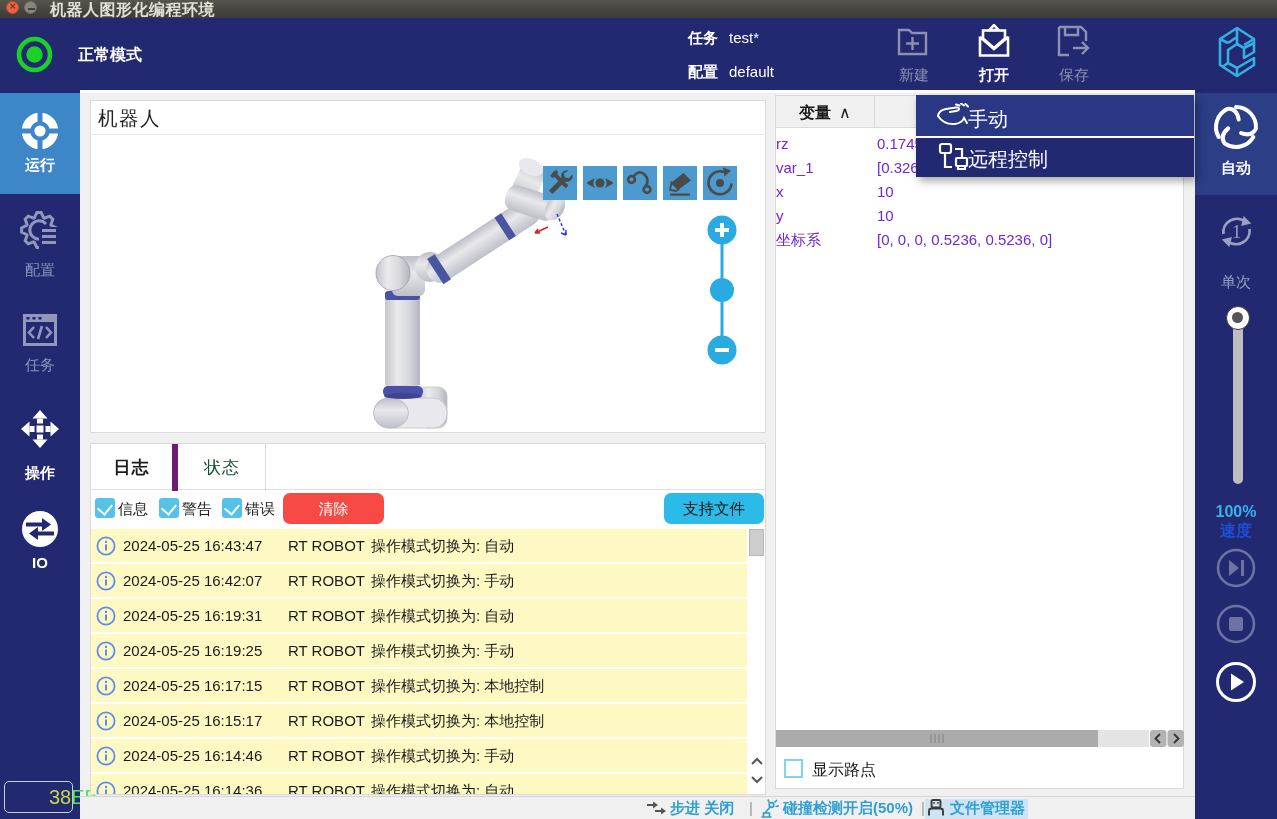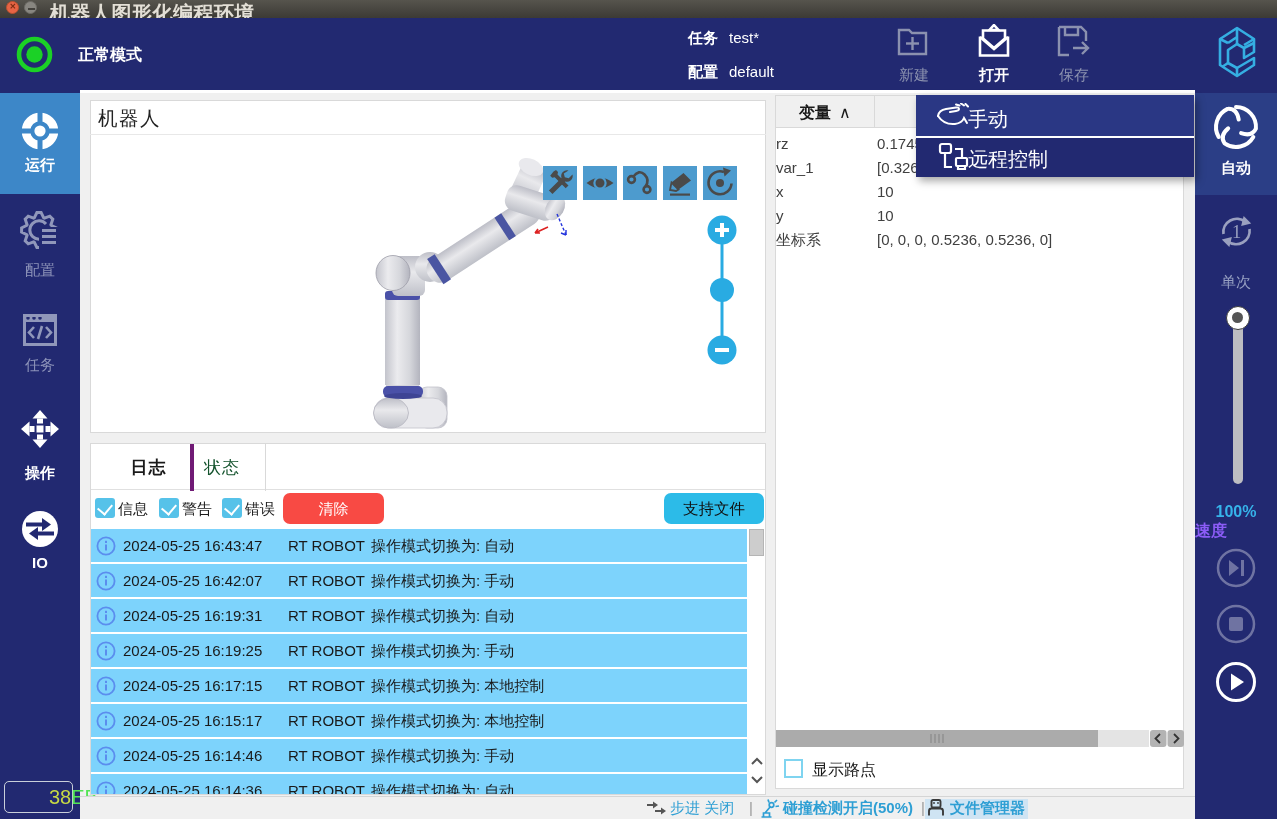--- a/index.html
+++ b/index.html
@@ -9,21 +9,21 @@
 
 
 #titlebar { left:0; top:0; width:1277px; height:18px;
   background:linear-gradient(#56544d,#3c3a35); }
 #btn-close { left:6px; top:1px; width:13px; height:13px; border-radius:50%;
   background:#e66445; border:1px solid #b9512f; }
 #btn-close:after { content:"✕"; position:absolute; left:2.4px; top:0.2px; font-size:8px; color:#7c2d12; font-weight:bold;}
 #btn-min { left:24px; top:1px; width:13px; height:13px; border-radius:50%;
   background:#888680; border:1px solid #6e6c66; }
 #btn-min:after { content:""; position:absolute; left:3px; top:5.5px; width:7px; height:2px; background:#44423d; }
-#title-text { left:50px; top:0px; color:#e3dfd6; font-size:20px; font-weight:bold; letter-spacing:0.5px;}
+#title-text { left:50px; top:0px; color:#e3dfd6; font-size:16px; font-weight:bold; letter-spacing:0.5px;}
 
 
 #header { left:0; top:18px; width:1277px; height:72px; background:#222971; }
 #modewrap { left:16px; top:36px; width:37px; height:37px; }
 #modetext { left:78px; top:45px; color:#fff; font-size:16px; font-weight:bold; }
 .hlabel { color:#fff; font-size:15px; font-weight:bold; }
 .hval { color:#fff; font-size:15px; }
 #tasklabel { left:688px; top:29px; }
 #taskval { left:729px; top:29px; }
 #conflabel { left:688px; top:63px; }
@@ -43,64 +43,64 @@
 #badge38 .y { color:#c6d845;margin-left:44px; } #badge38 .g { color:#53e455; }
 
 
 #rightbar { left:1195px; top:90px; width:82px; height:729px; background:#222971; }
 #nav-auto { left:1195px; top:93px; width:82px; height:102px; background:#2b3e86; text-align:center; color:#fff; }
 #nav-once { left:1195px; top:205px; width:82px; text-align:center; color:#97a0c2; }
 #speedtrack { left:1233px; top:318px; width:10px; height:166px; background:#bdbdc2; border-radius:5px; }
 #speedknob { left:1226px; top:306px; width:24px; height:24px; border-radius:50%; background:#fff; border:1.5px solid #3a3a3a; }
 #speedknob:after { content:""; position:absolute; left:5px; top:5px; width:11px; height:11px; border-radius:50%; background:#555;}
 #pct { left:1195px; top:503px; width:82px; text-align:center; color:#36b3ea; font-size:16px; font-weight:bold; }
-#spd { left:1195px; top:521px; width:82px; color:#8b5cf6; font-size:16px; font-weight:bold; }
+#spd { left:1195px; top:521px; width:82px; text-align:center; color:#1d4ed8; font-size:16px; font-weight:bold; }
 
 
 #statusbar { left:80px; top:796px; width:1115px; height:23px; background:#f0f0f0; border-top:1px solid #d5d5d5;
   font-size:15px; color:#2e9fd4; }
 #statusbar .item { position:absolute; top:2px; white-space:nowrap; }
 #filemgr { background:#cfe4f3; padding:0 3px 2px 3px; }
 #stamp { color:#a6a6a6; background:#fff; border:1px solid #d8d8d8; padding:0 4px 3px 4px; }
 
 
 #robotpanel { left:90px; top:100px; width:676px; height:333px; background:#fff; border:1px solid #d9d9d9; }
 #robotpanel h3 { position:absolute; left:7px; top:4px; font-size:19.5px; font-weight:normal; letter-spacing:1.5px; color:#222; }
 #robottitleline { left:90px; top:134px; width:676px; height:1px; background:#e8e8e8; }
 .toolbtn { width:34px; height:34px; background:#4d9bce; }
 #zoomslider { left:707px; top:215px; }
 
 
 #logpanel { left:90px; top:443px; width:676px; height:352px; background:#fff; border:1px solid #d9d9d9; }
 #tabs { left:91px; top:444px; width:674px; height:46px; border-bottom:1px solid #e0e0e0; background:#fff;}
 .tab { position:absolute; top:0; height:47px; line-height:47px; width:87px; text-align:center; font-size:17px; letter-spacing:1px; }
-#tab1 { left:16px; font-weight:bold; color:#1a1a1a; border-right:4px solid #701a75;}
+#tab1 { left:0px; font-weight:bold; color:#1a1a1a; border-right:6px solid #701a75;}
 #tab2 { left:88px; color:#14532d; border-right:1px solid #d9d9d9;}
 .cb { position:absolute; width:20px; height:20px; background:#56c2e9; border-radius:3px; }
 .cb:after { content:""; position:absolute; left:4.5px; top:2.5px; width:8px; height:11px;
   border:solid #fff; border-width:0 2.2px 2.2px 0; transform:rotate(40deg); }
 .cblbl { position:absolute; font-size:15px; color:#1a1a1a; }
 #clearbtn { left:283px; top:493px; width:101px; height:31px; background:#f84a44; border-radius:7px;
   color:#fff; font-size:15px; text-align:center; line-height:31px; }
 #suppbtn { left:664px; top:493px; width:100px; height:31px; background:#2cbbe8; border-radius:7px;
   color:#111; font-size:15.5px; text-align:center; line-height:31px; }
 #logrows { left:91px; top:529px; width:656px; height:265px; overflow:hidden; }
-.logrow { position:relative; height:33px; margin-bottom:2px; background:#7dd3fc; font-size:15px; color:#1a1a1a; }
+.logrow { position:relative; height:33px; margin-bottom:2px; background:#fef9c3; font-size:15px; color:#1a1a1a; }
 .logrow .t { position:absolute; left:32px; top:8px; }
 .logrow .r { position:absolute; left:197px; top:8px; }
 .logrow .m { position:absolute; left:280px; top:8px; }
 .logrow svg { position:absolute; left:5px; top:7px; }
 #vthumb { left:749px; top:529px; width:15px; height:27px; background:#cdcdcd; border:1px solid #b5b5b5;}
 
 
 #varpanel { left:775px; top:95px; width:409px; height:694px; background:#fff; border:1px solid #d9d9d9; }
 #varhead { left:775px; top:95px; width:409px; height:33px; background:#f0f0f0; border:1px solid #d9d9d9;
   font-size:16px; color:#1a1a1a; }
 #varhead .colsep { position:absolute; left:98px; top:0; width:1px; height:31px; background:#d9d9d9; }
-.vrow { position:absolute; font-size:15px; color:#404040; }
+.vrow { position:absolute; font-size:15px; color:#6d28d9; }
 #hscroll { left:776px; top:730px; width:373px; height:17px; background:#e4e4e4; }
 #hthumb { left:776px; top:730px; width:322px; height:17px; background:#ababab; }
 #hbtns { left:1150px; top:730px; width:34px; height:17px; }
 #wpbox { left:784px; top:759px; width:19px; height:19px; border:2px solid #7fd4f0; background:#fff; }
 #wplbl { left:812px; top:760px; font-size:16px; color:#1a1a1a; }
 
 
 #dropdown { left:916px; top:95px; width:278px; height:82px; background:#222971;
   box-shadow:3px 4px 8px rgba(0,0,0,0.35); z-index:50; }
 #dropdown .it1 { position:absolute; left:0; top:0; width:278px; height:41px; background:#2a3784; }
@@ -285,21 +285,21 @@
 <div class="abs" id="statusbar">
  <svg class="item" style="left:566px; top:3px;" width="20" height="16" viewBox="0 0 20 16">
   <g stroke="#555" stroke-width="2" fill="none">
    <path d="M1 5 h6 M9 11 h6"></path>
   </g>
   <g fill="#555">
         <path d="M7 1.5 L12 5 L7 8.5 Z"></path>
         <path d="M15 7.5 L20 11 L15 14.5 Z"></path>
       </g>
  </svg>
- <span class="item" style="left:590px; font-weight:normal;">步进 关闭</span>
+ <span class="item" style="left:590px; font-weight:bold;">步进 关闭</span>
  <span class="item" style="left:669px; color:#999;">|</span>
  <svg class="item" style="left:679px; top:2px;" width="22" height="19" viewBox="0 0 22 19">
   <g stroke="#2e9fd4" stroke-width="1.7" fill="none">
    <path d="M2.5 18 h10 M4.5 18 v-4 h6 v4 M6 14 L11.5 7.5"></path>
    <circle cx="12.5" cy="6" r="2.3"></circle>
    <path d="M15.5 3.5 l2.5 -2.5 M16.5 7.5 l3.5 -0.5 M10 3.5 l-1 -3"></path>
   </g>
  </svg>
  <span class="item" style="left:703px; font-weight:bold;">碰撞检测开启(50%)</span>
  <span class="item" style="left:841px; color:#999;">|</span>

